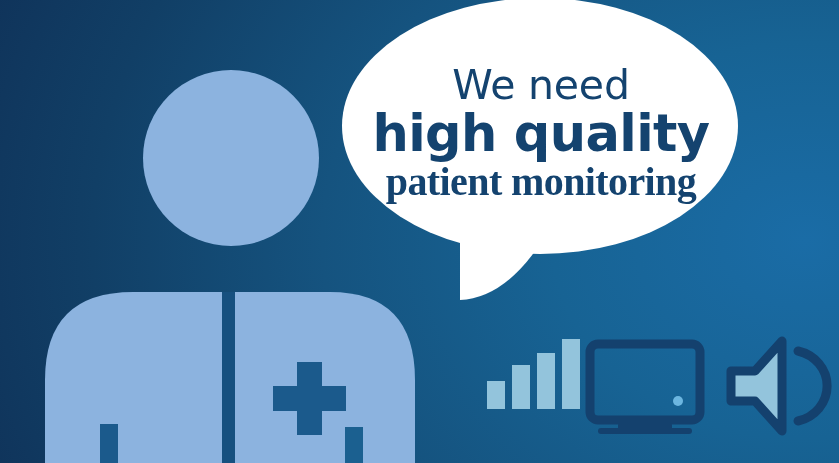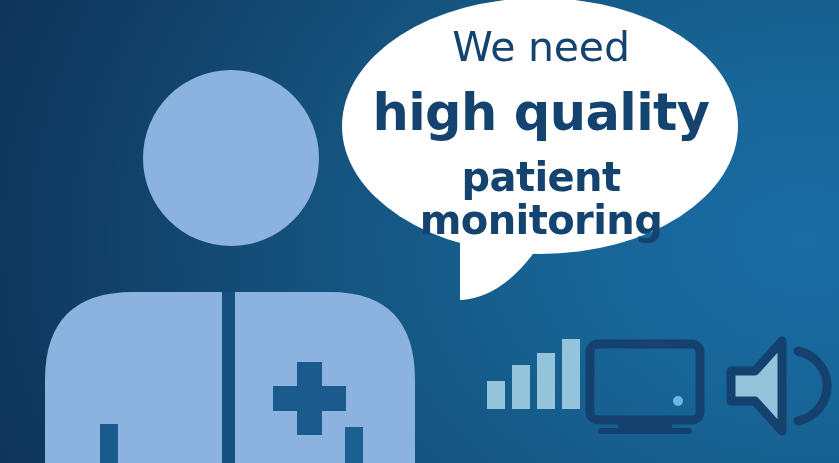--- a/index.html
+++ b/index.html
@@ -19,29 +19,29 @@
   
   #doctor { position:absolute; left:0; top:0; width:440px; height:463px; }
 
   
   #bubble { position:absolute; left:330px; top:-2px; width:420px; height:325px; }
   #bubble-text {
     position:absolute;
     left:356px; top:26px;
     width:370px; height:215px;
     display:flex; flex-direction:column;
-    align-items:center; justify-content:space-between;
+    align-items:center; justify-content:center;
     text-align:center;
     color:#14436f;
     line-height:1.06;
     letter-spacing:-0.2px;
   }
   .ln-light { font-weight:400; font-size:41px; }
   .ln-bold  { font-weight:700; font-size:51px; letter-spacing:-0.6px; }
-  .ln-bold.wide { font-size:40px; }
+  .ln-bold.wide { font-size:40px;font-family:Liberation Serif, serif; }
 
   
   #icons { position:absolute; left:470px; top:335px; width:369px; height:110px; }
 </style>
 </head>
 <body>
 
 <div id="stage">
 
   <svg id="doctor" viewBox="0 0 440 463">

